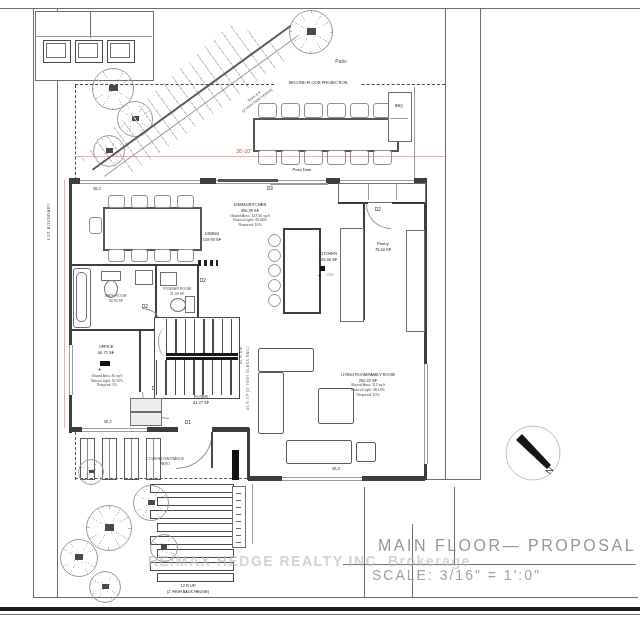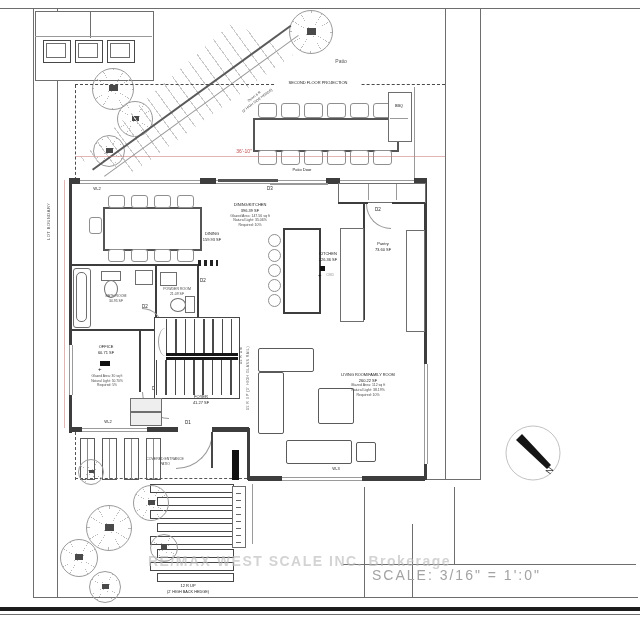--- a/index.html
+++ b/index.html
@@ -299,17 +299,18 @@
   <svg class="a" style="left:500px;top:420px" width="70" height="70" viewBox="0 0 70 70">
     <circle cx="33" cy="33" r="27" fill="none" stroke="#c2c2c2" stroke-width="1"></circle>
     <polygon points="16,20 22,14 51,45 47,49" fill="#151515"></polygon>
     <text x="49" y="58" font-size="9" fill="#333" font-family="Liberation Sans, sans-serif" transform="rotate(125,52,52)">N</text>
   </svg>
 
   <div class="ln" style="left:364px;top:487px;width:1px;height:111px"></div>
   <div class="ln" style="left:412px;top:524px;width:1px;height:74px"></div>
   <div class="ln" style="left:454px;top:487px;width:1px;height:78px"></div>
   <div class="ln" style="left:343px;top:564px;width:293px;height:1px"></div>
+  <div class="a" style="left:378px;top:537px;width:256px;font-size:16px;letter-spacing:2.5px;color:#969696;white-space:nowrap">MAIN FLOOR— PROPOSAL</div>
   <div class="a" style="left:372px;top:567px;width:220px;font-size:14px;letter-spacing:2px;color:#a3a3a3;white-space:nowrap">SCALE: 3/16" = 1':0"</div>
 
-  <div class="a" style="left:148px;top:553px;width:330px;font-size:14px;font-weight:bold;letter-spacing:1.5px;color:rgba(188,188,188,.66);white-space:nowrap">RE/MAX WEST SCALE INC. Brokerage</div>
+  <div class="a" style="left:148px;top:553px;width:330px;font-size:14px;font-weight:bold;letter-spacing:1.5px;color:rgba(188,188,188,.66);white-space:nowrap">RE/MAX HEDGE REALTY INC. Brokerage</div>
 
 </div>
 
 </body></html>

